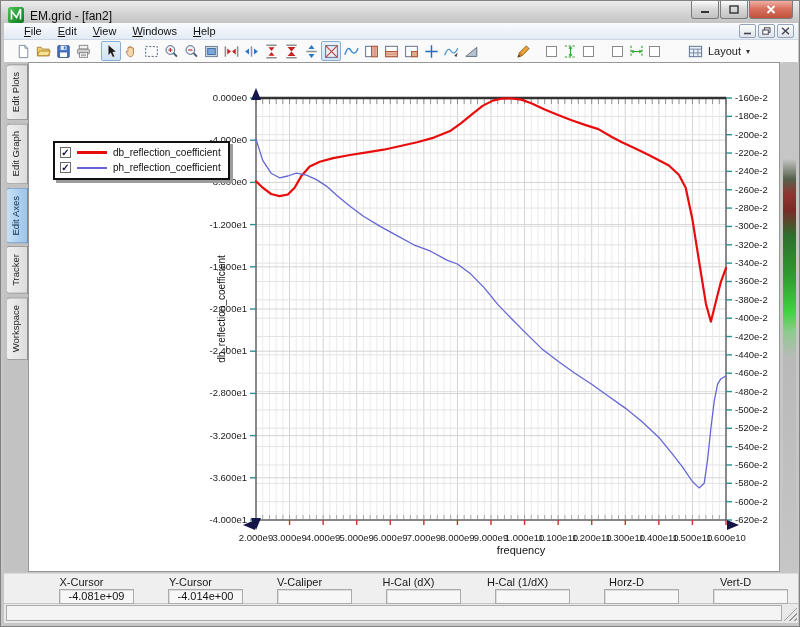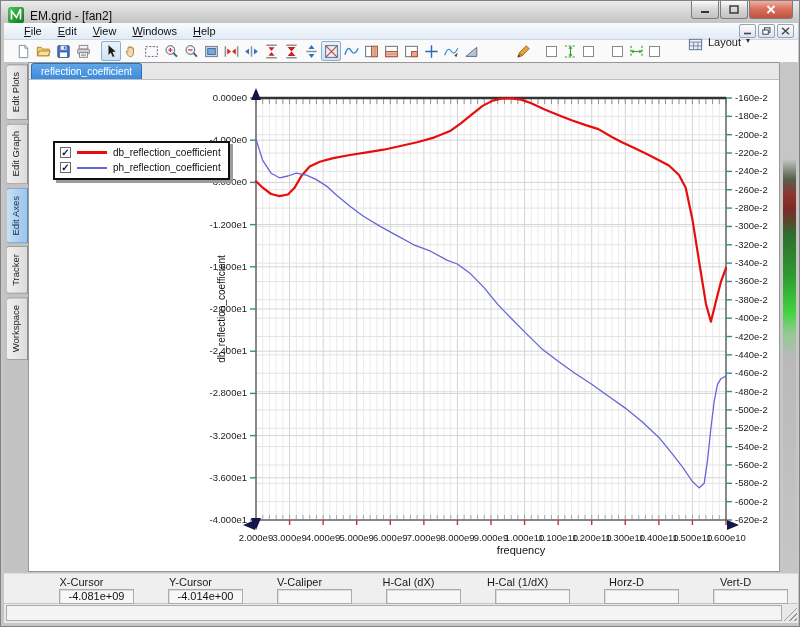--- a/index.html
+++ b/index.html
@@ -17,21 +17,21 @@
   .menu-item{padding:1px 8px;}
   .menu-item u{text-decoration:underline;}
   .mdibtns{position:absolute;right:4px;top:1px;display:flex;gap:2px;}
   .mdibtn{width:17px;height:14px;border:1px solid #93a4ba;border-radius:2px;background:linear-gradient(#fcfcfc,#dfe4ea);display:flex;align-items:center;justify-content:center;}
   
   .toolbar{position:absolute;left:3px;top:39px;width:794px;height:23px;background:#fafafa;border-bottom:1px solid #d8d8d8;display:flex;align-items:center;padding-left:9px;}
   .tgroup{display:flex;align-items:center;}
   .tbtn{width:20px;height:20px;display:flex;align-items:center;justify-content:center;border:1px solid transparent;border-radius:2px;background:transparent;padding:0;}
   .tbtn.pressed{background:linear-gradient(#e9f2fb,#cfe2f5);border-color:#86aed6;}
   .tchk{width:11px;height:11px;background:#fff;border:1px solid #8a8a8a;margin:0 3px;}
-  .tdrop{height:32px;display:flex;border:1px solid transparent;border-radius:2px;background:transparent;font-size:11px;color:#222;padding:0 5px;}
+  .tdrop{height:32px;display:flex;align-items:center;border:1px solid transparent;border-radius:2px;background:transparent;font-size:11px;color:#222;padding:0 5px;}
   .tdrop .caret{margin-left:5px;font-size:8px;color:#333;}
   .g-file{margin-right:8px}.g-view{margin-right:32px}.g-edit{margin-right:10px}.g-vcal{margin-right:12px}.g-hcal{margin-right:18px}
   
   .side-strip{position:absolute;left:3px;top:61px;width:24px;height:510px;background:#c2c2c2;padding-top:2px;display:flex;flex-direction:column;align-items:flex-start;}
   .side-tab{writing-mode:vertical-rl;transform:rotate(180deg);font-size:9.5px;color:#222;background:linear-gradient(90deg,#dcdcdc,#f0f0f0);border:1px solid #909090;border-right:none;border-radius:0 3px 3px 0;padding:7px 3px;margin-bottom:3px;margin-left:3px;width:21px;text-align:center;}
   .side-tab.active{background:linear-gradient(90deg,#9cc4ea,#c7e0f6);border-color:#5b8fc4;color:#10304f;}
   
   .canvas{position:absolute;left:27px;top:61px;width:752px;height:510px;background:#ffffff;border:1px solid #979797;}
   .tabbar{position:absolute;left:0;top:0;width:100%;height:17px;background:#e7e7e7;border-bottom:1px solid #bdbdbd;display:flex;align-items:flex-end;padding-left:2px;}
   .doc-tab{background:linear-gradient(#5fa6e9,#3c8bdd);color:#fff;font-size:10px;padding:2px 9px 2px 9px;border:1px solid #2f6fb2;border-bottom:none;border-radius:3px 3px 0 0;}
@@ -305,23 +305,20 @@
 
   <div class="side-strip" id="side-strip">
       <span class="side-tab">Edit Plots</span>
       <span class="side-tab">Edit Graph</span>
       <span class="side-tab active">Edit Axes</span>
       <span class="side-tab">Tracker</span>
       <span class="side-tab">Workspace</span>
     </div>
 
   <div class="canvas">
-    <div class="tabbar">
-      <span class="doc-tab">reflection_coefficient</span>
-    </div>
     <svg id="chart-svg" width="750" height="492">
         <g>
           <line x1="227" y1="18" x2="227" y2="440" stroke="#d4d4d4" stroke-width="1"></line>
           <line x1="233.71428571428572" y1="18" x2="233.71428571428572" y2="440" stroke="#ebebeb" stroke-width="1"></line>
           <line x1="240.42857142857142" y1="18" x2="240.42857142857142" y2="440" stroke="#ebebeb" stroke-width="1"></line>
           <line x1="247.14285714285714" y1="18" x2="247.14285714285714" y2="440" stroke="#ebebeb" stroke-width="1"></line>
           <line x1="253.85714285714286" y1="18" x2="253.85714285714286" y2="440" stroke="#ebebeb" stroke-width="1"></line>
           <line x1="260.57142857142856" y1="18" x2="260.57142857142856" y2="440" stroke="#d4d4d4" stroke-width="1"></line>
           <line x1="267.2857142857143" y1="18" x2="267.2857142857143" y2="440" stroke="#ebebeb" stroke-width="1"></line>
           <line x1="274" y1="18" x2="274" y2="440" stroke="#ebebeb" stroke-width="1"></line>

